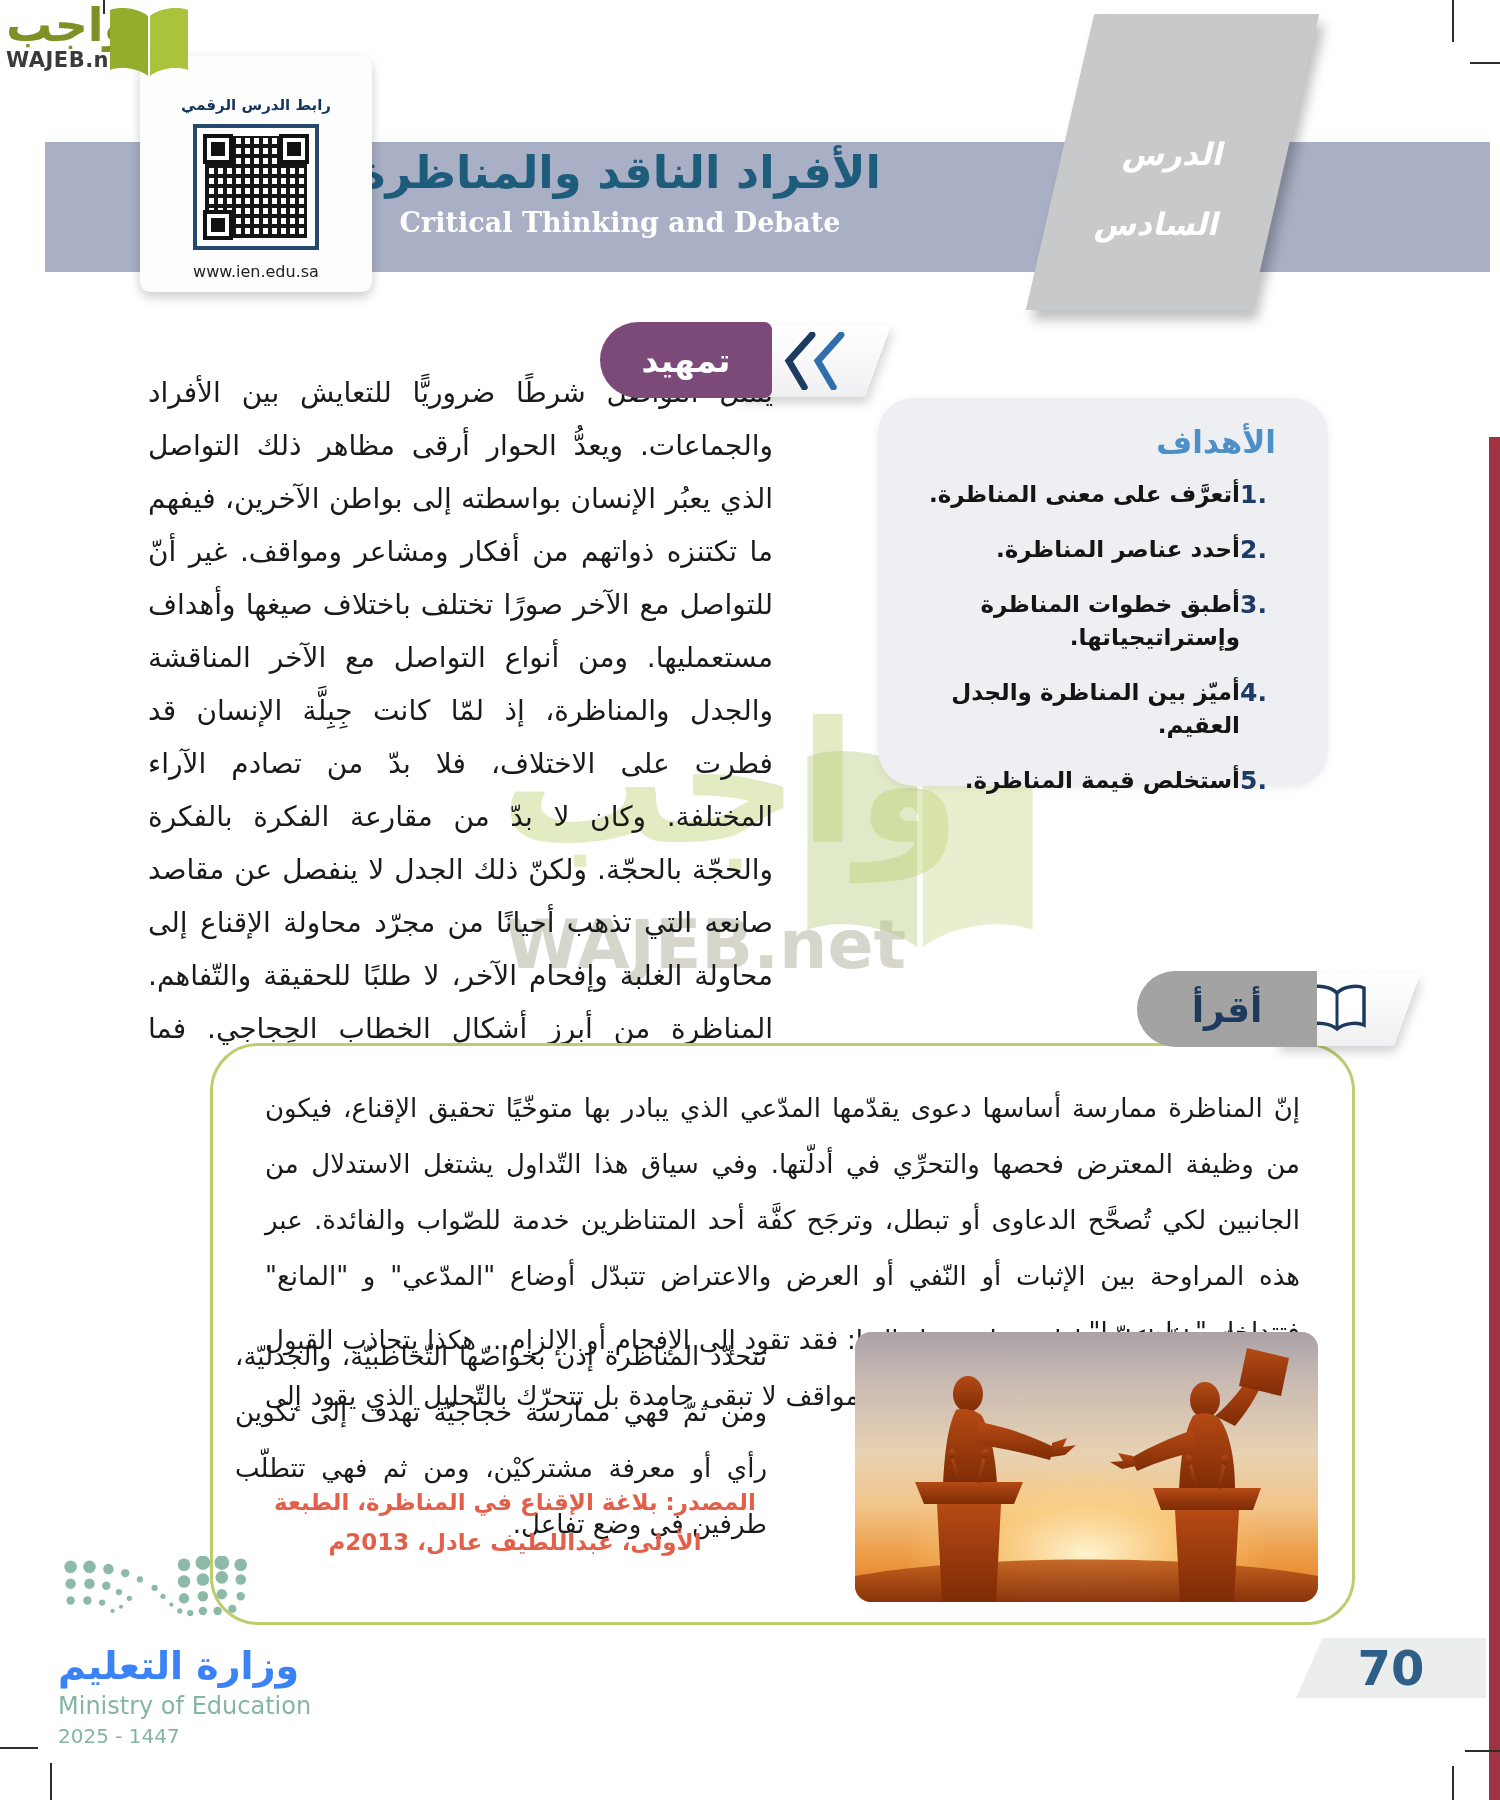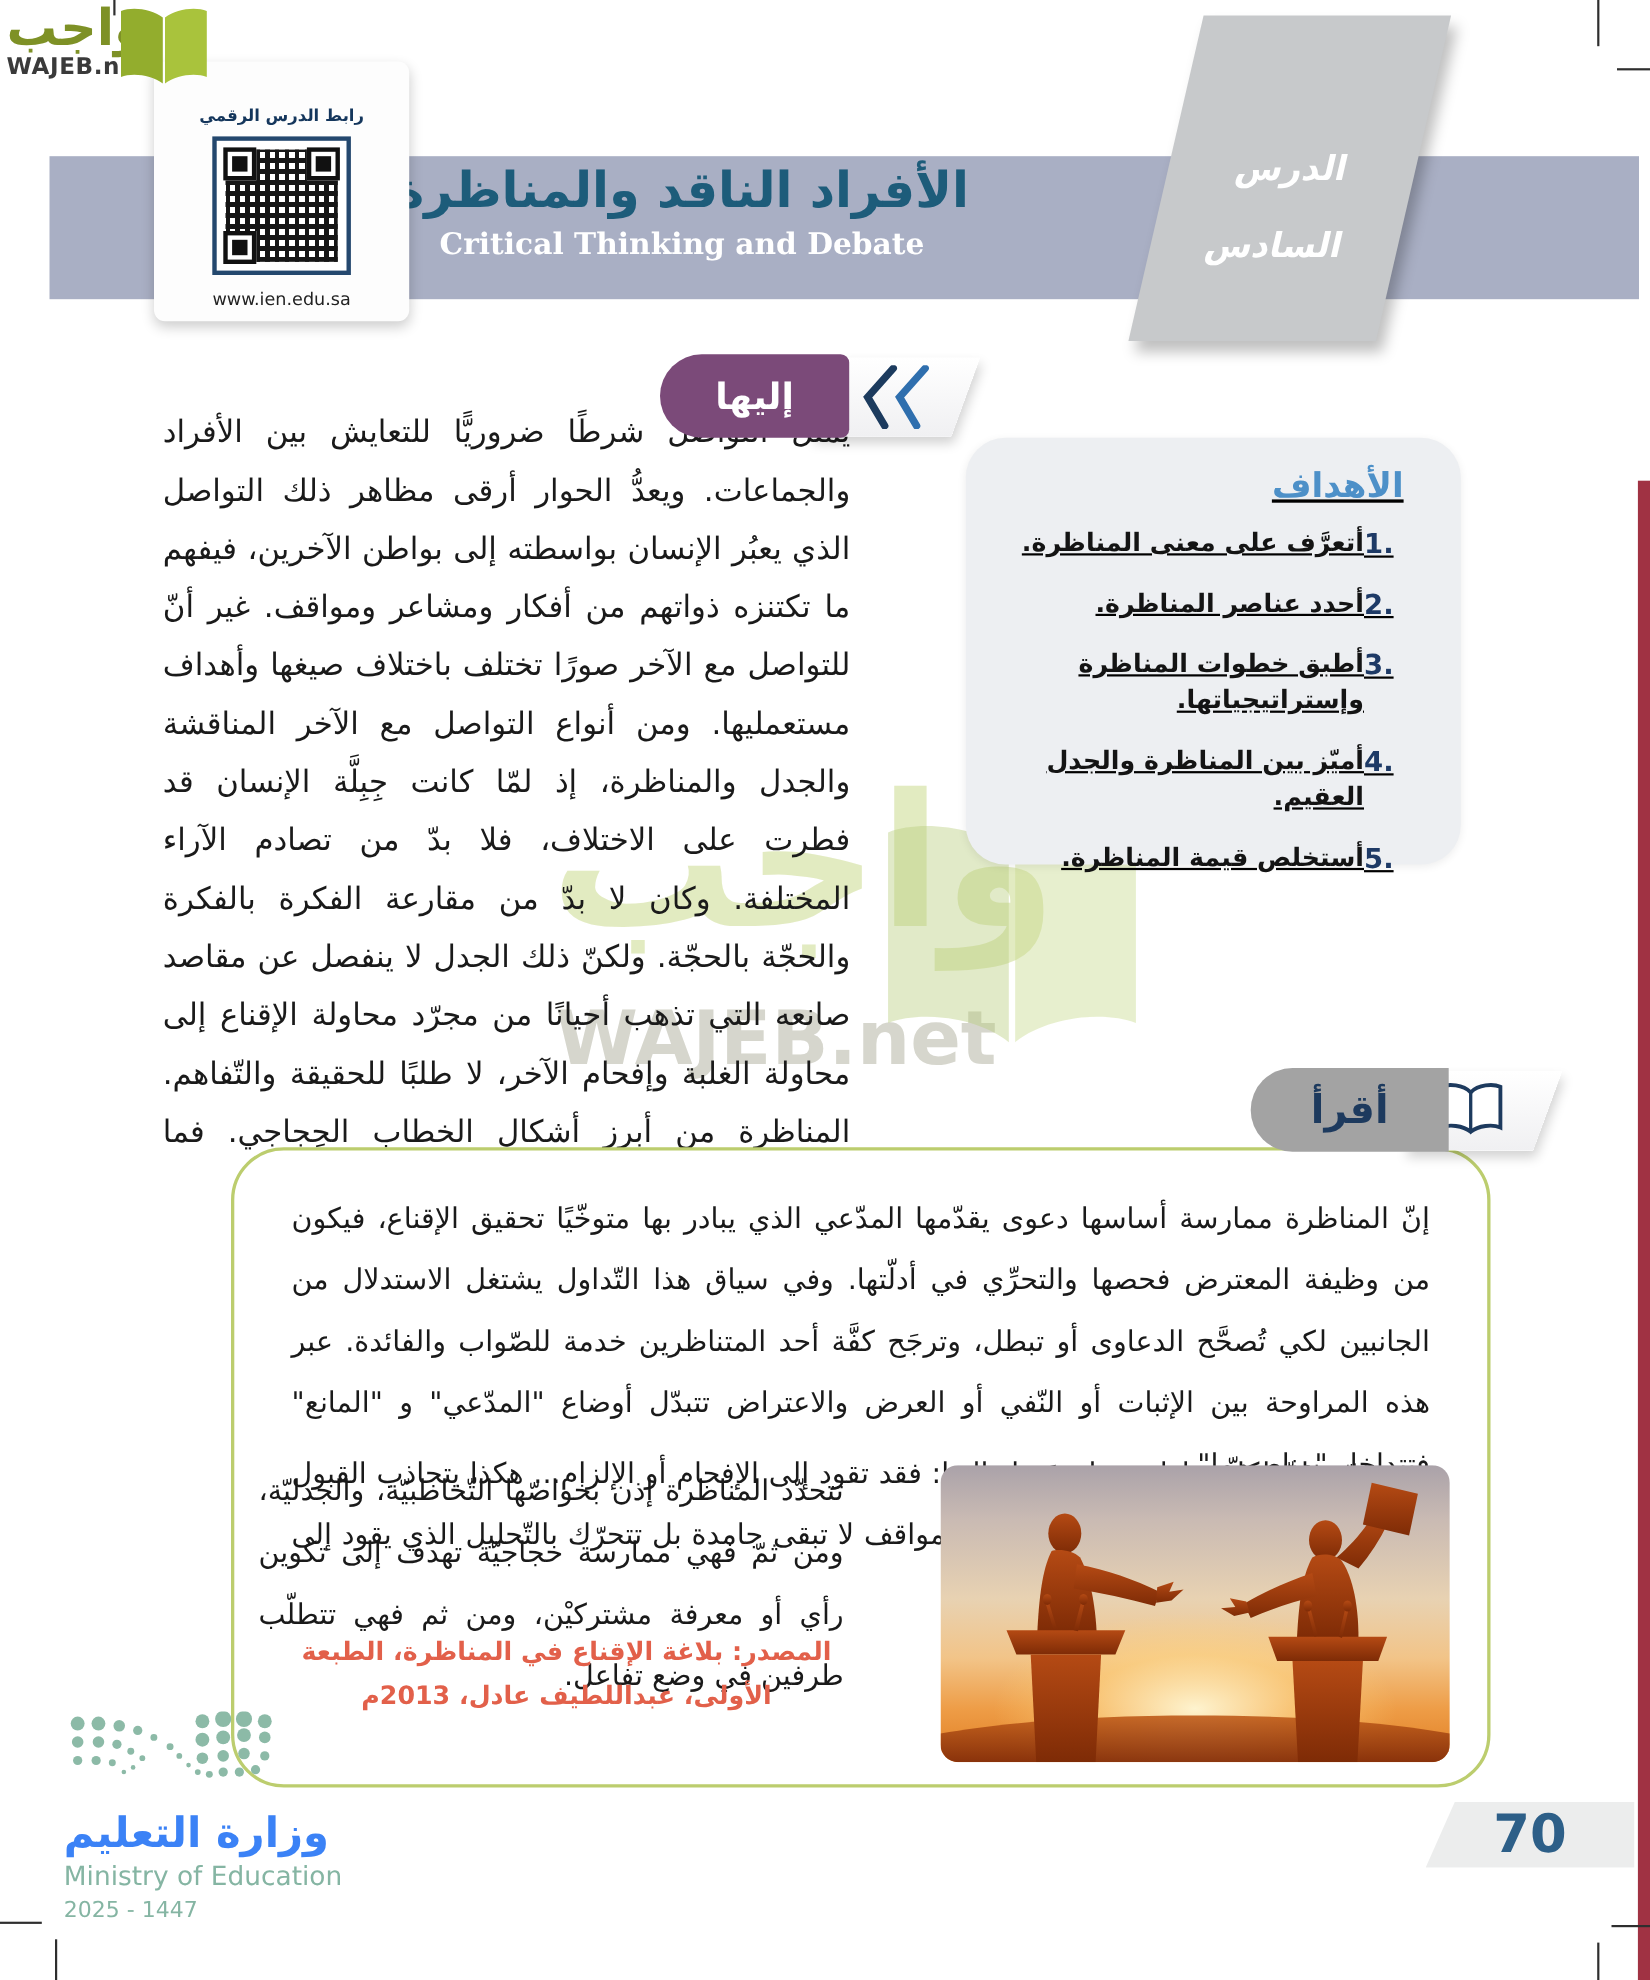--- a/index.html
+++ b/index.html
@@ -64,21 +64,21 @@
   .intro-pill{width:172px;background:#7b4a79;border-radius:39px 8px 8px 39px;}
   .pill span{color:#fff;font-size:33px;font-weight:bold;direction:rtl;}
   .chev{position:absolute;left:176px;top:10px;}
 
   .intro-par{position:absolute;left:148px;top:366px;width:625px;direction:rtl;text-align:justify;
              font-size:28px;line-height:53px;color:#1a1a1a;z-index:1;}
 
   
   .obj-card{position:absolute;left:878px;top:398px;width:450px;height:388px;background:#edeff2;
             border-radius:36px;box-shadow:0 2px 8px rgba(0,0,0,.07);z-index:1;direction:rtl;
-            padding:0;box-sizing:border-box;text-decoration:underline;}
+            padding:0;box-sizing:border-box;}
   .obj-title{margin:26px 52px 0 0;font-size:31px;font-weight:bold;color:#4d90c8;text-align:right;}
   .obj-list{margin:18px 46px 0 28px;}
   .obj-item{display:flex;direction:rtl;margin-bottom:22px;line-height:33px;}
   .obj-num{min-width:42px;color:#1e3a66;font-weight:bold;font-size:25px;direction:ltr;unicode-bidi:isolate;}
   .obj-text{color:#141414;font-weight:bold;font-size:23px;text-align:right;}
 
   
   .read-badge-wrap{left:1137px;top:971px;width:300px;}
   .read-badge-wrap .ribbon{left:152px;width:118px;}
   .read-pill{width:180px;background:#a3a3a3;border-radius:38px 0 0 38px;}
@@ -164,21 +164,21 @@
 
   <div class="badge-wrap intro-badge-wrap">
     <div class="ribbon"></div>
     <div class="chev">
       <svg width="74" height="58" viewBox="0 0 74 60">
         <polyline points="36,3 12,30 28,57" fill="none" stroke="#1c3b5e" stroke-width="7" stroke-linecap="round"></polyline>
         <polyline points="66,3 42,30 58,57" fill="none" stroke="#2f6fae" stroke-width="7" stroke-linecap="round"></polyline>
       </svg>
     </div>
     <div class="pill intro-pill">
-      <span>إليها</span>
+      <span>تمهيد</span>
     </div>
   </div>
 
   <div class="intro-par">يمثِّل التواصل شرطًا ضروريًّا للتعايش بين الأفراد والجماعات. ويعدُّ الحوار أرقى مظاهر ذلك التواصل الذي يعبُر الإنسان بواسطته إلى بواطن الآخرين، فيفهم ما تكتنزه ذواتهم من أفكار ومشاعر ومواقف. غير أنّ للتواصل مع الآخر صورًا تختلف باختلاف صيغها وأهداف مستعمليها. ومن أنواع التواصل مع الآخر المناقشة والجدل والمناظرة، إذ لمّا كانت جِبِلَّة الإنسان قد فطرت على الاختلاف، فلا بدّ من تصادم الآراء المختلفة. وكان لا بدّ من مقارعة الفكرة بالفكرة والحجّة بالحجّة. ولكنّ ذلك الجدل لا ينفصل عن مقاصد صانعه التي تذهب أحيانًا من مجرّد محاولة الإقناع إلى محاولة الغلبة وإفحام الآخر، لا طلبًا للحقيقة والتّفاهم. المناظرة من أبرز أشكال الخطاب الحِجاجي. فما المناظرة وما قيمتها؟</div>
 
   <div class="obj-card">
     <div class="obj-title">الأهداف</div>
     <div class="obj-list">
       <div class="obj-item">
         <span class="obj-num">1.</span>

